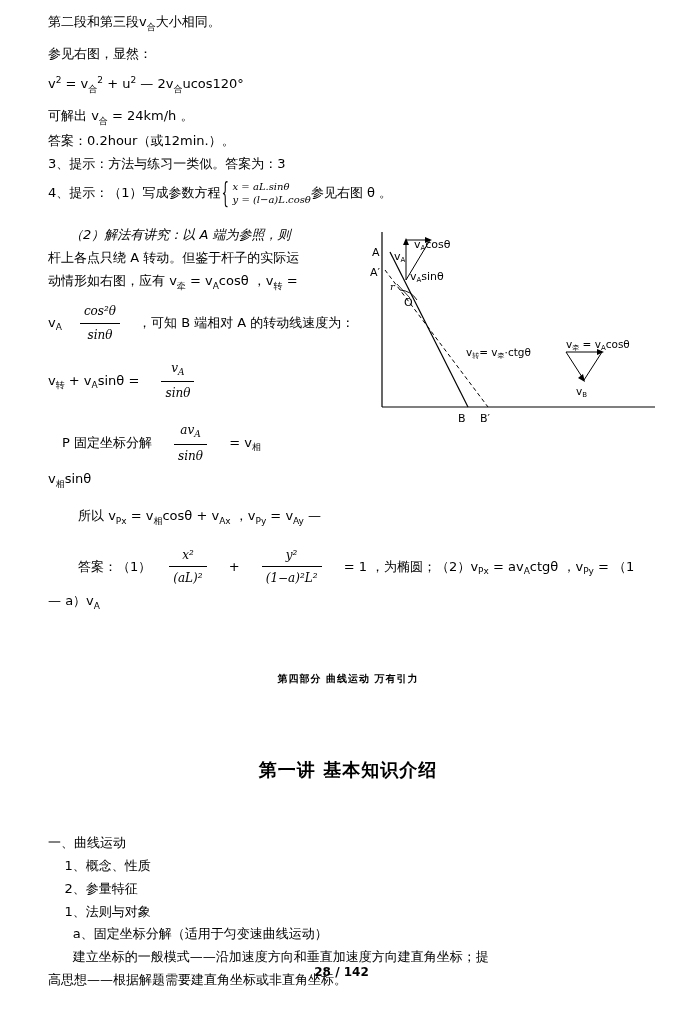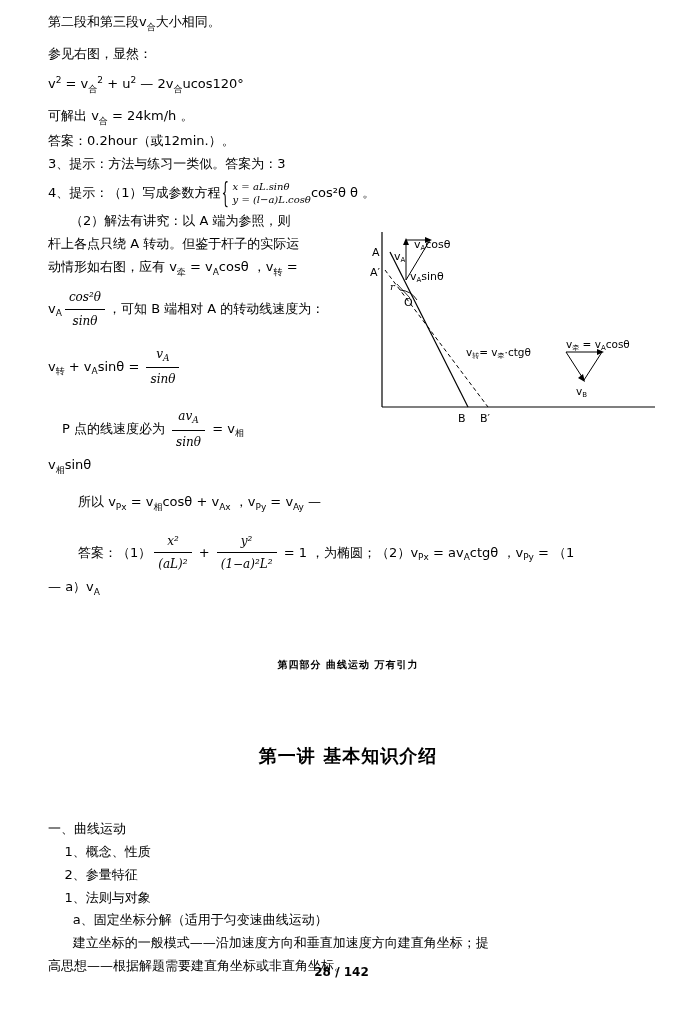--- a/index.html
+++ b/index.html
@@ -35,21 +35,21 @@
   .sub { font-size: 9px; vertical-align: sub; }
   .sup { font-size: 9px; vertical-align: super; }
 
   
   .frac {
     display: inline-block;
     vertical-align: middle;
     text-align: center;
     font-style: italic;
     font-family: "DejaVu Serif", "Liberation Serif", serif;
-    margin: 0 3px;
+    margin: 0 18px;
   }
   .frac .num {
     display: block;
     border-bottom: 1px solid #000;
     padding: 0 4px;
     font-size: 12px;
   }
   .frac .den {
     display: block;
     padding: 0 4px;
@@ -121,33 +121,33 @@
     <div class="line blk"><span>参见右图，显然：</span></div>
 
     <div class="line blk"><span>v</span><span class="sup">2</span><span> = v</span><span class="sub">合</span><span class="sup">2</span><span> + u</span><span class="sup">2</span><span> — 2v</span><span class="sub">合</span><span>ucos120°</span></div>
 
     <div class="line blk"><span>可解出 v</span><span class="sub">合</span><span> = 24km/h 。</span></div>
 
     <div class="line tight"><span>答案：0.2hour（或12min.）。</span></div>
 
     <div class="line tight"><span>3、提示：方法与练习一类似。答案为：3</span></div>
 
-    <div class="line tight" style="margin-top:4px;"><span>4、提示：（1）写成参数方程</span><span class="brace-block"><span style="display:block">x = aL.sinθ</span><span style="display:block">y = (l−a)L.cosθ</span></span><span>cos²θ θ 。</span></div>
-
-    <div class="line" style="padding-left:22px; margin-top:2px;"><span>（2）解法有讲究：以 A 端为参照，则</span></div>
+    <div class="line tight" style="margin-top:4px;"><span>4、提示：（1）写成参数方程</span><span class="brace-block"><span style="display:block">x = aL.sinθ</span><span style="display:block">y = (l−a)L.cosθ</span></span><span>参见右图 θ 。</span></div>
+
+    <div class="line" style="padding-left:22px; margin-top:16px;font-style:italic;"><span>（2）解法有讲究：以 A 端为参照，则</span></div>
 
     <div class="line tight"><span>杆上各点只绕 A 转动。但鉴于杆子的实际运</span></div>
 
     <div class="line tight"><span>动情形如右图，应有 v</span><span class="sub">牵</span><span> = v</span><span class="sub">A</span><span>cosθ ，v</span><span class="sub">转</span><span> =</span></div>
 
     <div class="line" style="margin-top:6px;"><span>v</span><span class="sub">A</span><span class="frac"><span class="num">cos²θ</span><span class="den">sinθ</span></span><span>，可知 B 端相对 A 的转动线速度为：</span></div>
 
     <div class="line" style="margin-top:10px;"><span>v</span><span class="sub">转</span><span> + v</span><span class="sub">A</span><span>sinθ = </span><span class="frac"><span class="num"><span>v</span><span class="sub">A</span></span><span class="den">sinθ</span></span></div>
 
-    <div class="line" style="margin-top:14px; padding-left:14px;"><span>P 点的线速度必为 </span><span class="frac"><span class="num"><span>av</span><span class="sub">A</span></span><span class="den">sinθ</span></span><span> = v</span><span class="sub">相</span></div>
+    <div class="line" style="margin-top:14px; padding-left:14px;"><span>P 固定坐标分解 </span><span class="frac"><span class="num"><span>av</span><span class="sub">A</span></span><span class="den">sinθ</span></span><span> = v</span><span class="sub">相</span></div>
 
     <div class="line tight"><span>v</span><span class="sub">相</span><span>sinθ</span></div>
 
     <div class="line" style="margin-top:12px; padding-left:30px;"><span>所以 v</span><span class="sub">Px</span><span> = v</span><span class="sub">相</span><span>cosθ + v</span><span class="sub">Ax</span><span> ，v</span><span class="sub">Py</span><span> = v</span><span class="sub">Ay</span><span> —</span></div>
 
     <div class="line" style="margin-top:14px; padding-left:30px;"><span>答案：（1）</span><span class="frac"><span class="num ital">x²</span><span class="den ital">(aL)²</span></span><span> + </span><span class="frac"><span class="num ital">y²</span><span class="den ital">(1−a)²L²</span></span><span> = 1 ，为椭圆；（2）v</span><span class="sub">Px</span><span> = av</span><span class="sub">A</span><span>ctgθ ，v</span><span class="sub">Py</span><span> = （1</span></div>
 
     <div class="line tight"><span>— a）v</span><span class="sub">A</span></div>
 
     <div class="section-title" style="margin-top:58px; font-size:10px;">第四部分   曲线运动   万有引力</div>

